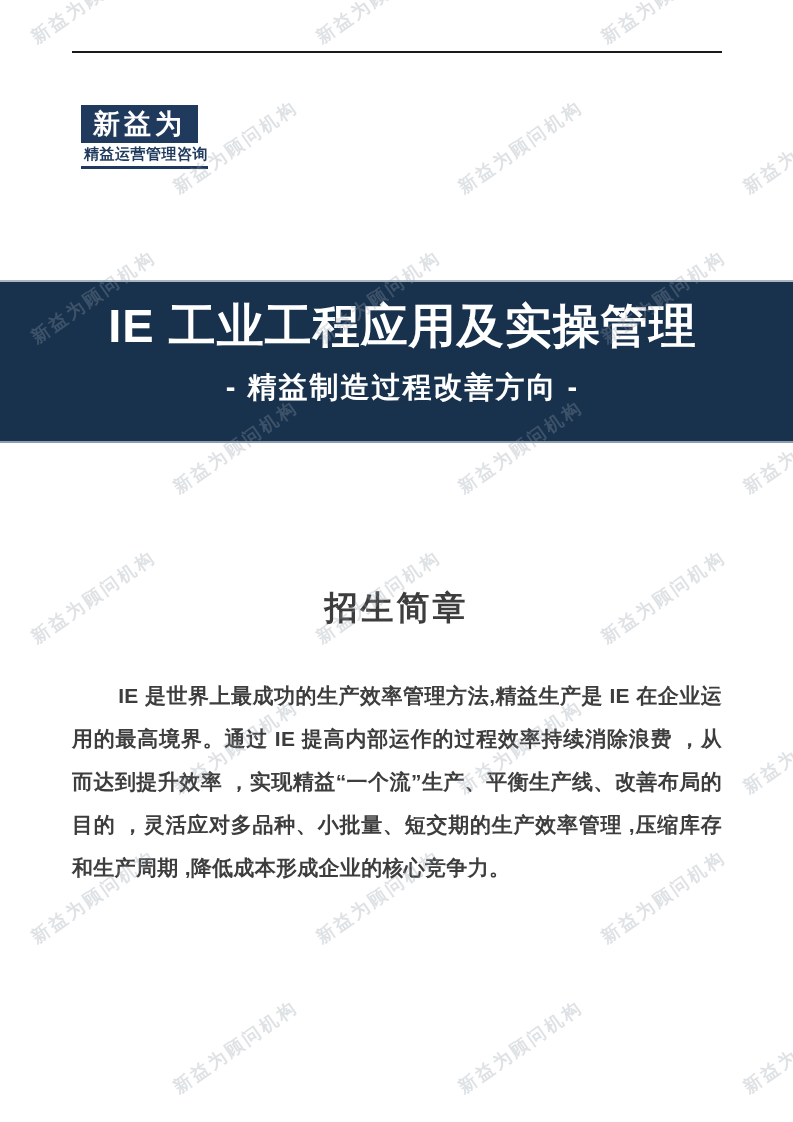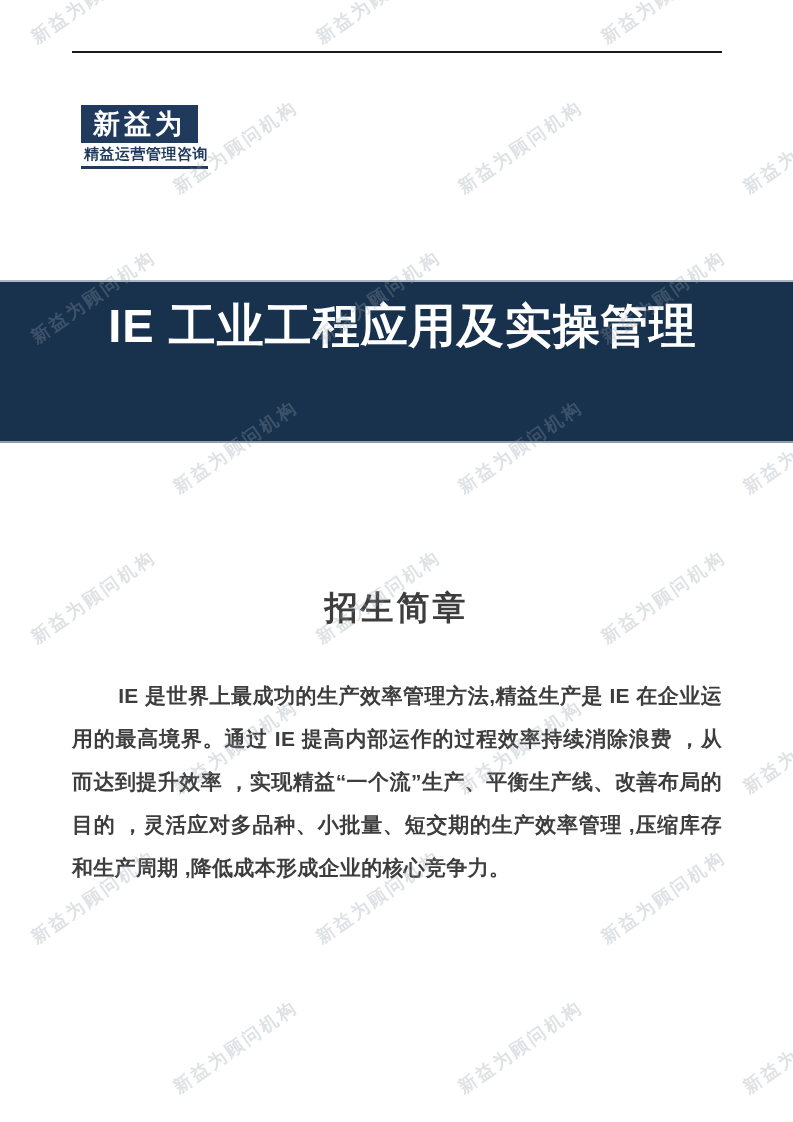--- a/index.html
+++ b/index.html
@@ -117,20 +117,21 @@
 <div class="top-rule"></div>
 
 <div class="logo">
   <div class="logo-box">新益为</div>
   <div class="logo-subtitle">精益运营管理咨询</div>
   <div class="logo-rule"></div>
 </div>
 
 <div class="banner">
   <div class="banner-title">IE 工业工程应用及实操管理</div>
+  <div class="banner-subtitle">- 精益制造过程改善方向 -</div>
 </div>
 
 <div class="section-heading">招生简章</div>
 
 <div class="body-paragraph">IE 是世界上最成功的生产效率管理方法,精益生产是 IE 在企业运用的最高境界。通过 IE 提高内部运作的过程效率持续消除浪费 ，从而达到提升效率 ，实现精益“一个流”生产、平衡生产线、改善布局的目的 ，灵活应对多品种、小批量、短交期的生产效率管理 ,压缩库存和生产周期 ,降低成本形成企业的核心竞争力。</div>
 
 <div class="watermark-layer">
     <span class="watermark" style="left: 20px; top: -15px;">新益为顾问机构</span>
     <span class="watermark" style="left: 305px; top: -15px;">新益为顾问机构</span>
     <span class="watermark" style="left: 590px; top: -15px;">新益为顾问机构</span>

